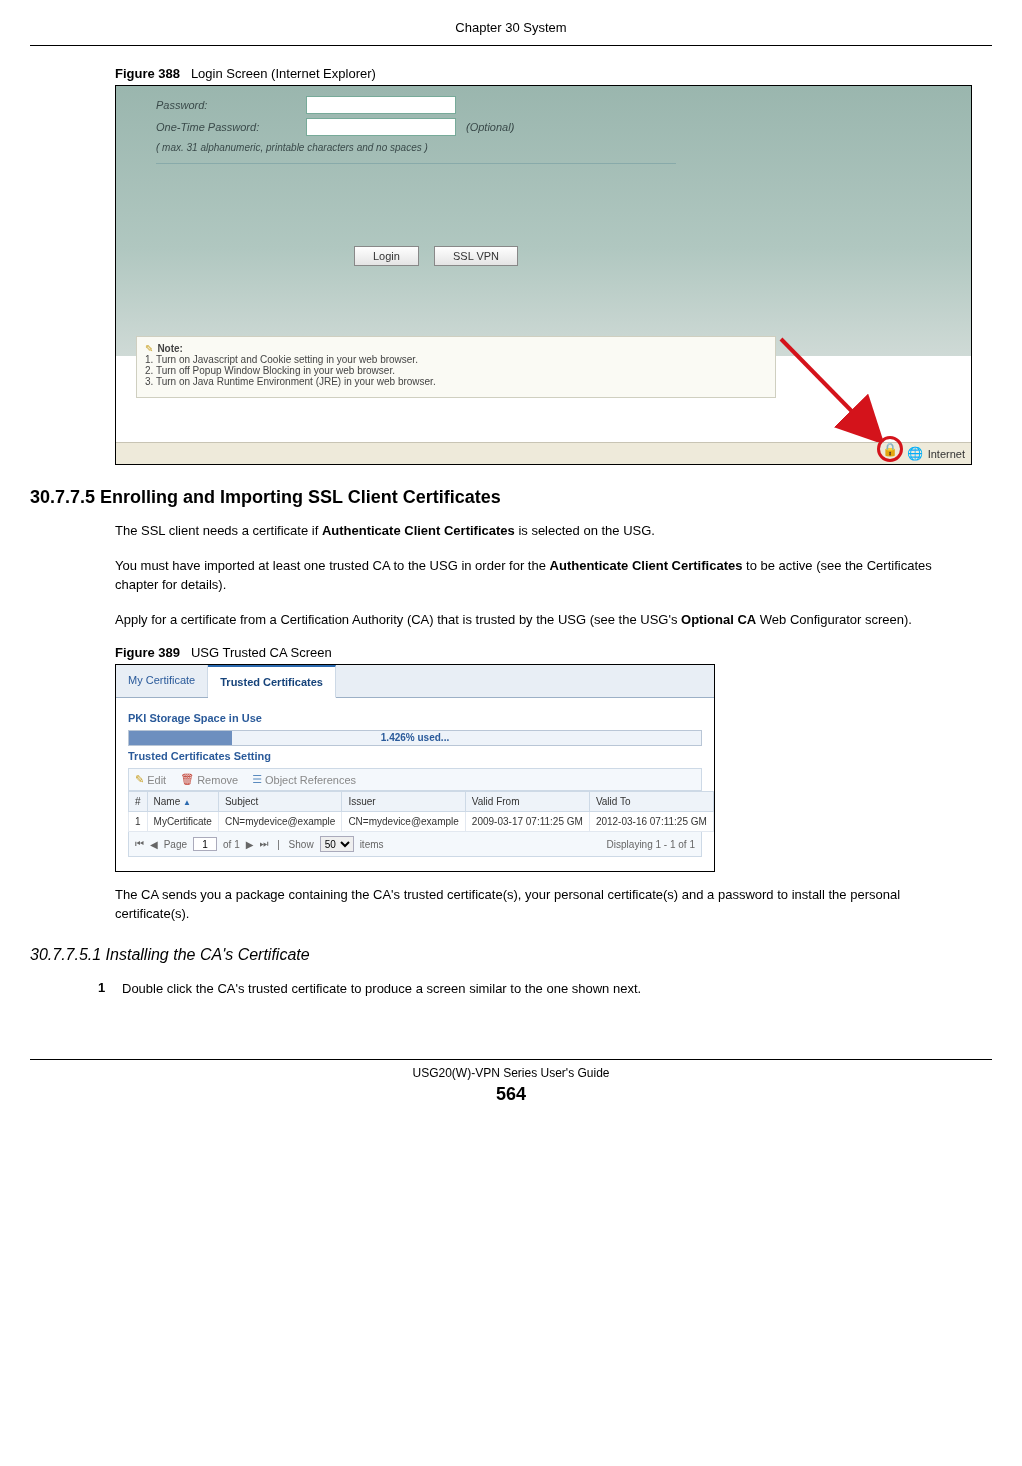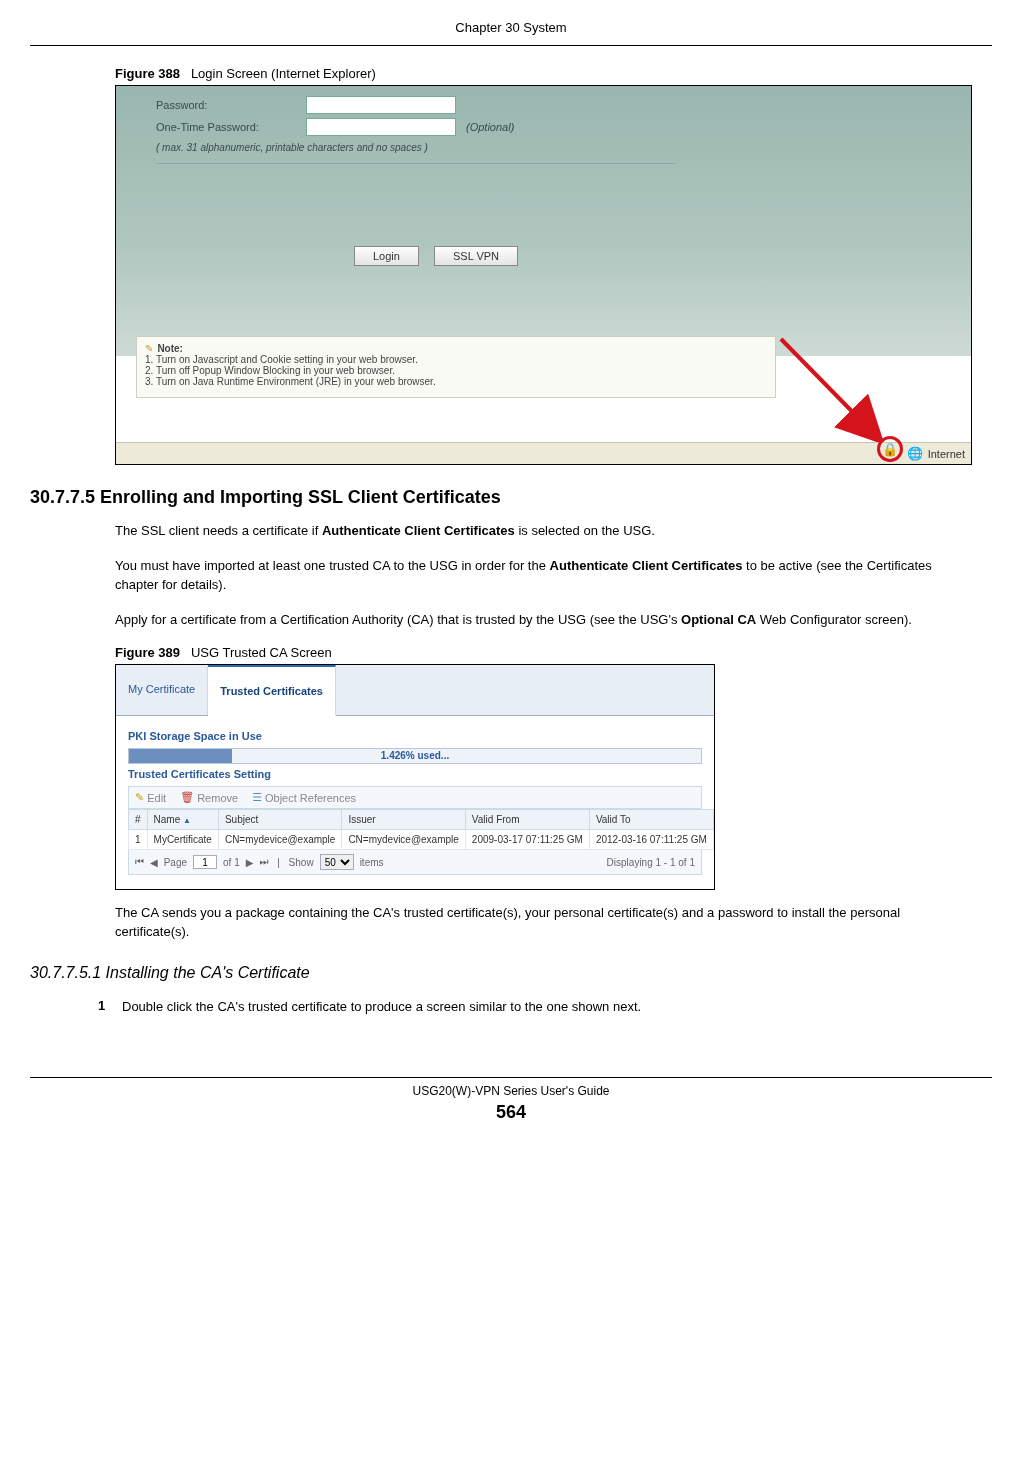--- a/index.html
+++ b/index.html
@@ -43,21 +43,21 @@
     background: linear-gradient(180deg,#9ab6ae 0%, #b0c7c0 60%, #cfdad6 100%);
   }
   .login-form {
     position: absolute;
     left: 40px; top: 8px;
     width: 560px;
     font-size: 11px;
     color: #3a4a4a;
   }
   .login-row { display: flex; align-items: center; height: 22px; }
-  .login-row .lbl { width: 150px; }
+  .login-row .lbl { width: 150px; font-style: italic; }
   .login-row input {
     height: 18px; width: 150px; border: 1px solid #7a9; background: #fff;
     font-size: 11px; padding: 0 2px;
   }
   .login-row .opt { margin-left: 10px; font-style: italic; color:#3a4a4a; }
   .login-hint { font-size: 10px; font-style: italic; color:#3a4a4a; margin: 4px 0 0 0; }
   .login-rule { border: none; border-top: 1px solid #8aa; margin: 10px 0; width: 520px; }
   .login-btns { text-align: center; margin-top: 70px; }
   .ie-btn {
     display: inline-block;
@@ -120,21 +120,21 @@
     width: 600px;
     font-size: 11px;
     background: #f4f5f7;
     position: relative;
   }
   .ca-tabs {
     display:flex; background:#e8eef5; border-bottom:1px solid #9cb0c6;
     font-size:11px;
   }
   .ca-tab {
-    padding: 18px 12px; color:#2a5a9a; background:#e8eef5;
+    padding: 9px 12px; color:#2a5a9a; background:#e8eef5;
     border-right:1px solid #cdd9e6;
   }
   .ca-tab.active {
     background:#fff; border-top:2px solid #2a6ab0;
     font-weight:bold; color:#16437a;
     border-bottom:1px solid #fff; margin-bottom:-1px;
   }
   .ca-inner { background:#fff; padding:10px 12px 14px 12px; }
   .ca-section-label { color:#2a5a9a; font-weight:bold; font-size:11px; margin:4px 0 6px 0; }
   .pki-bar {

